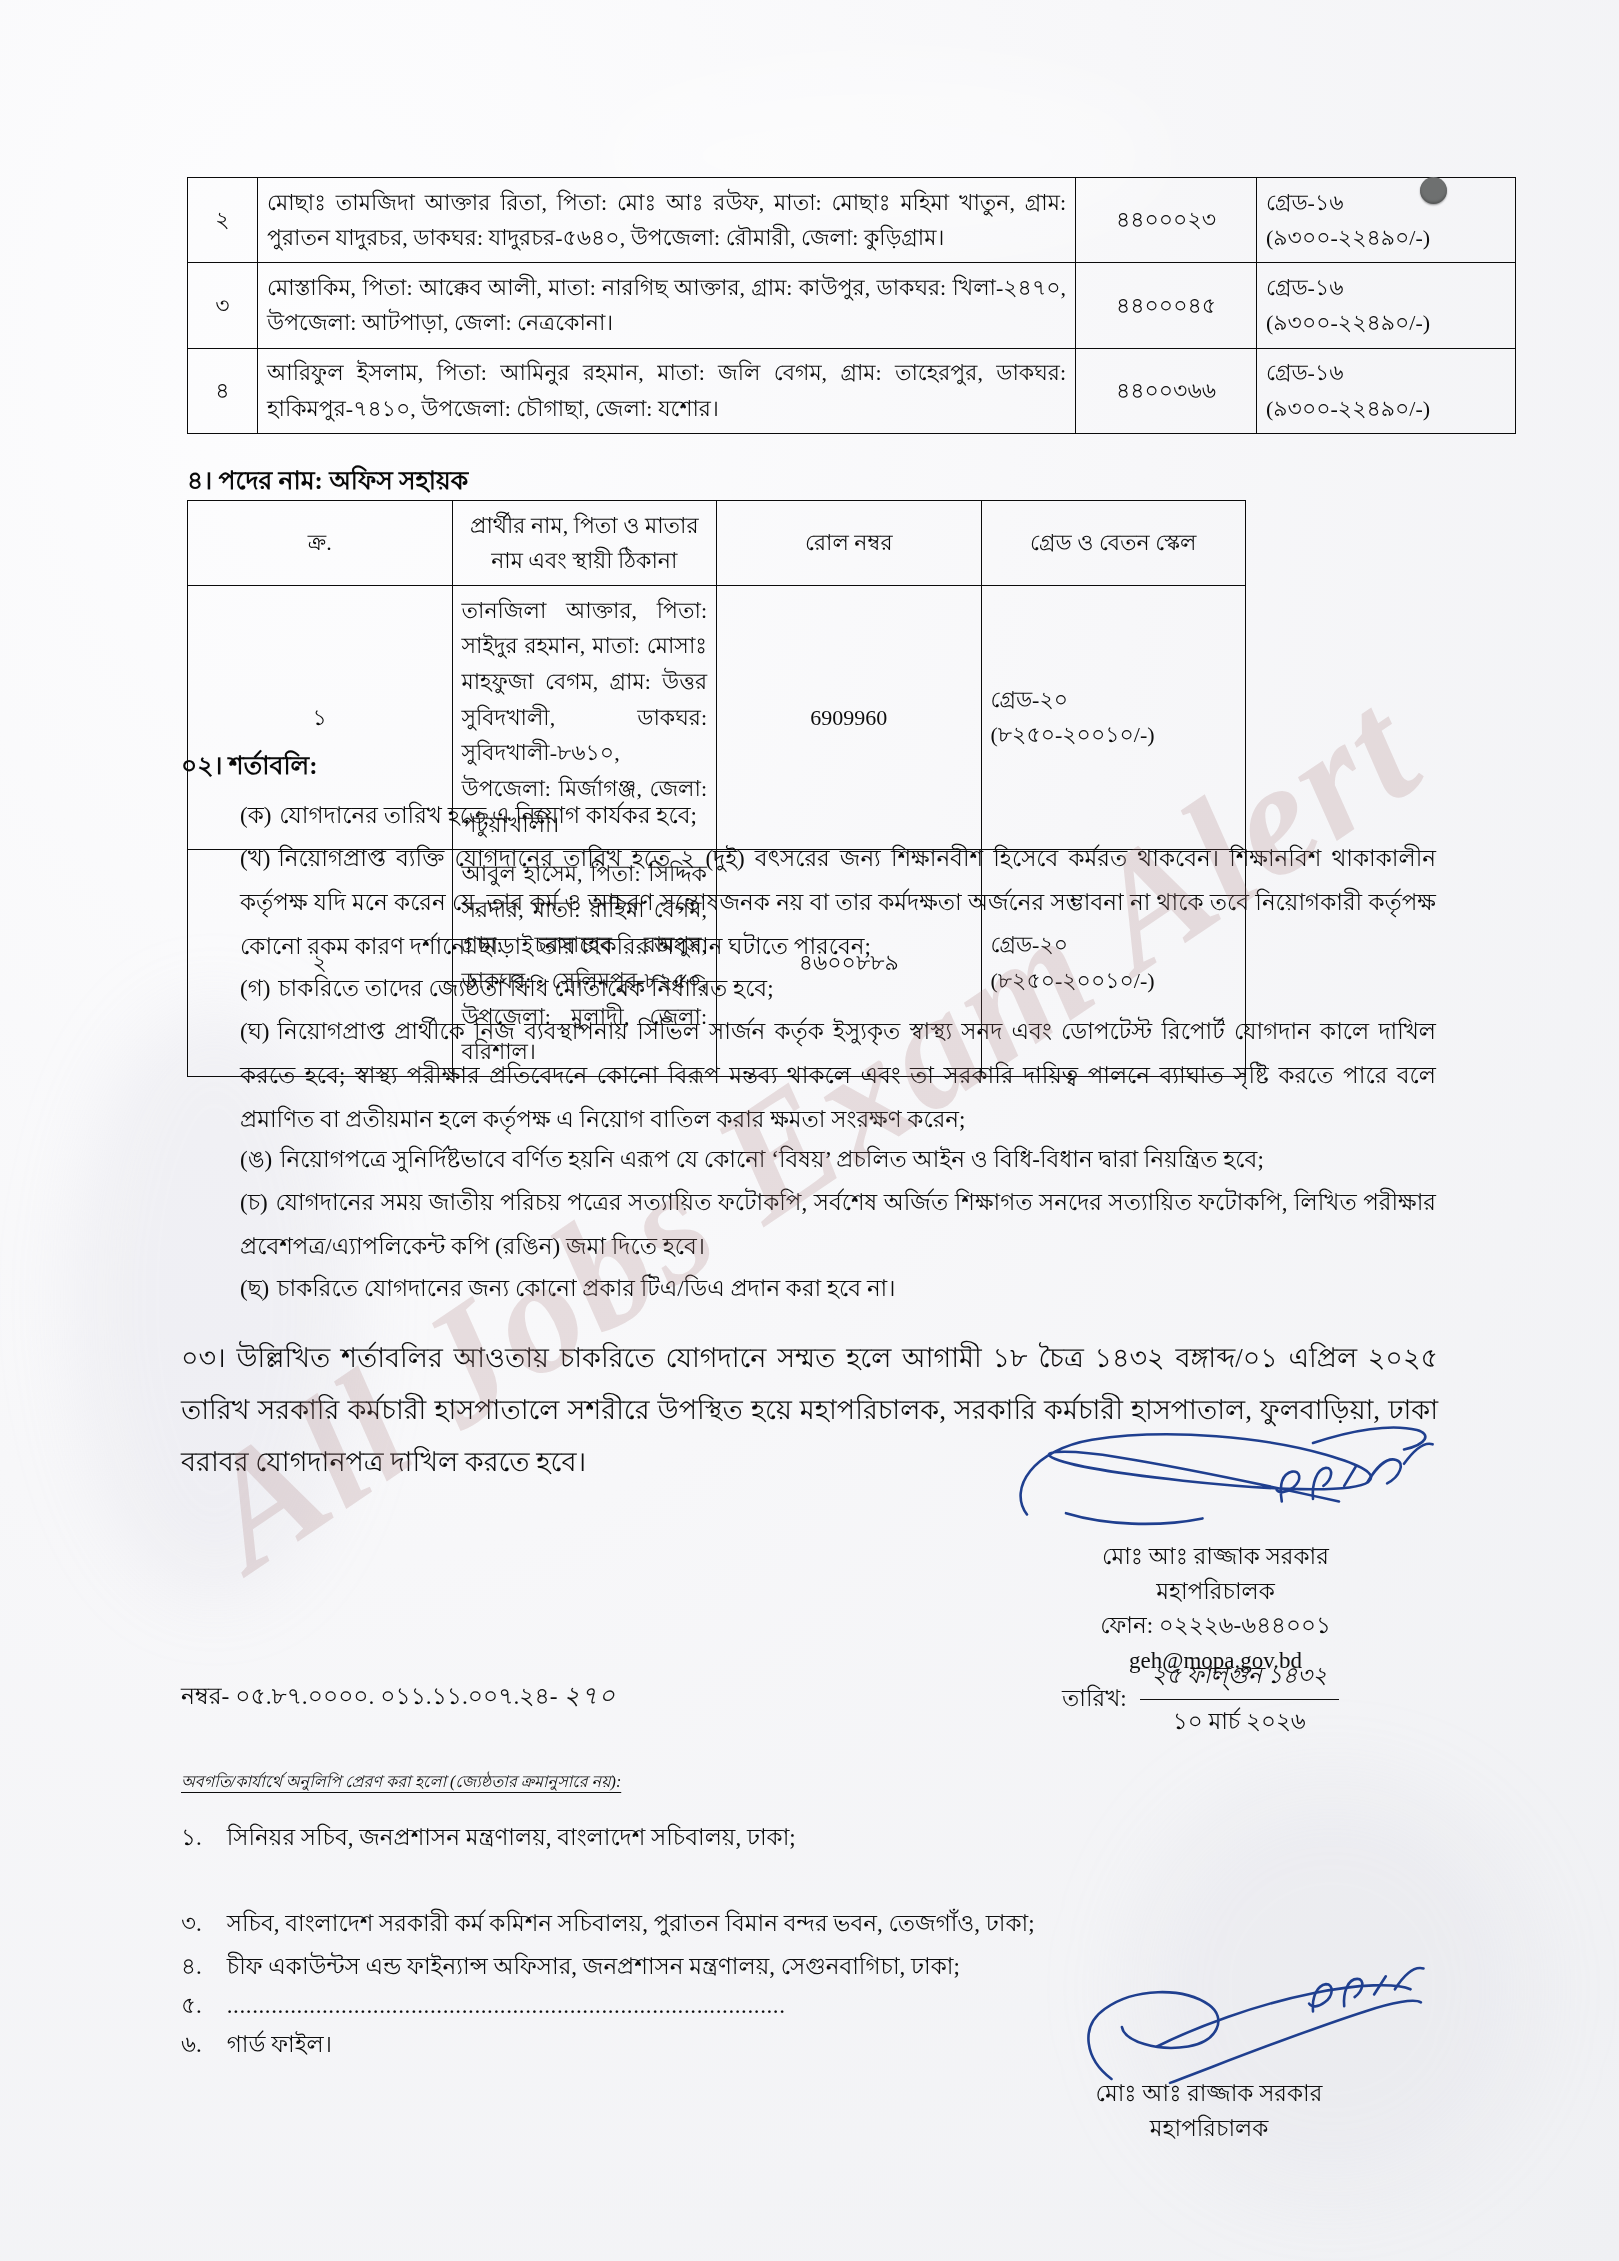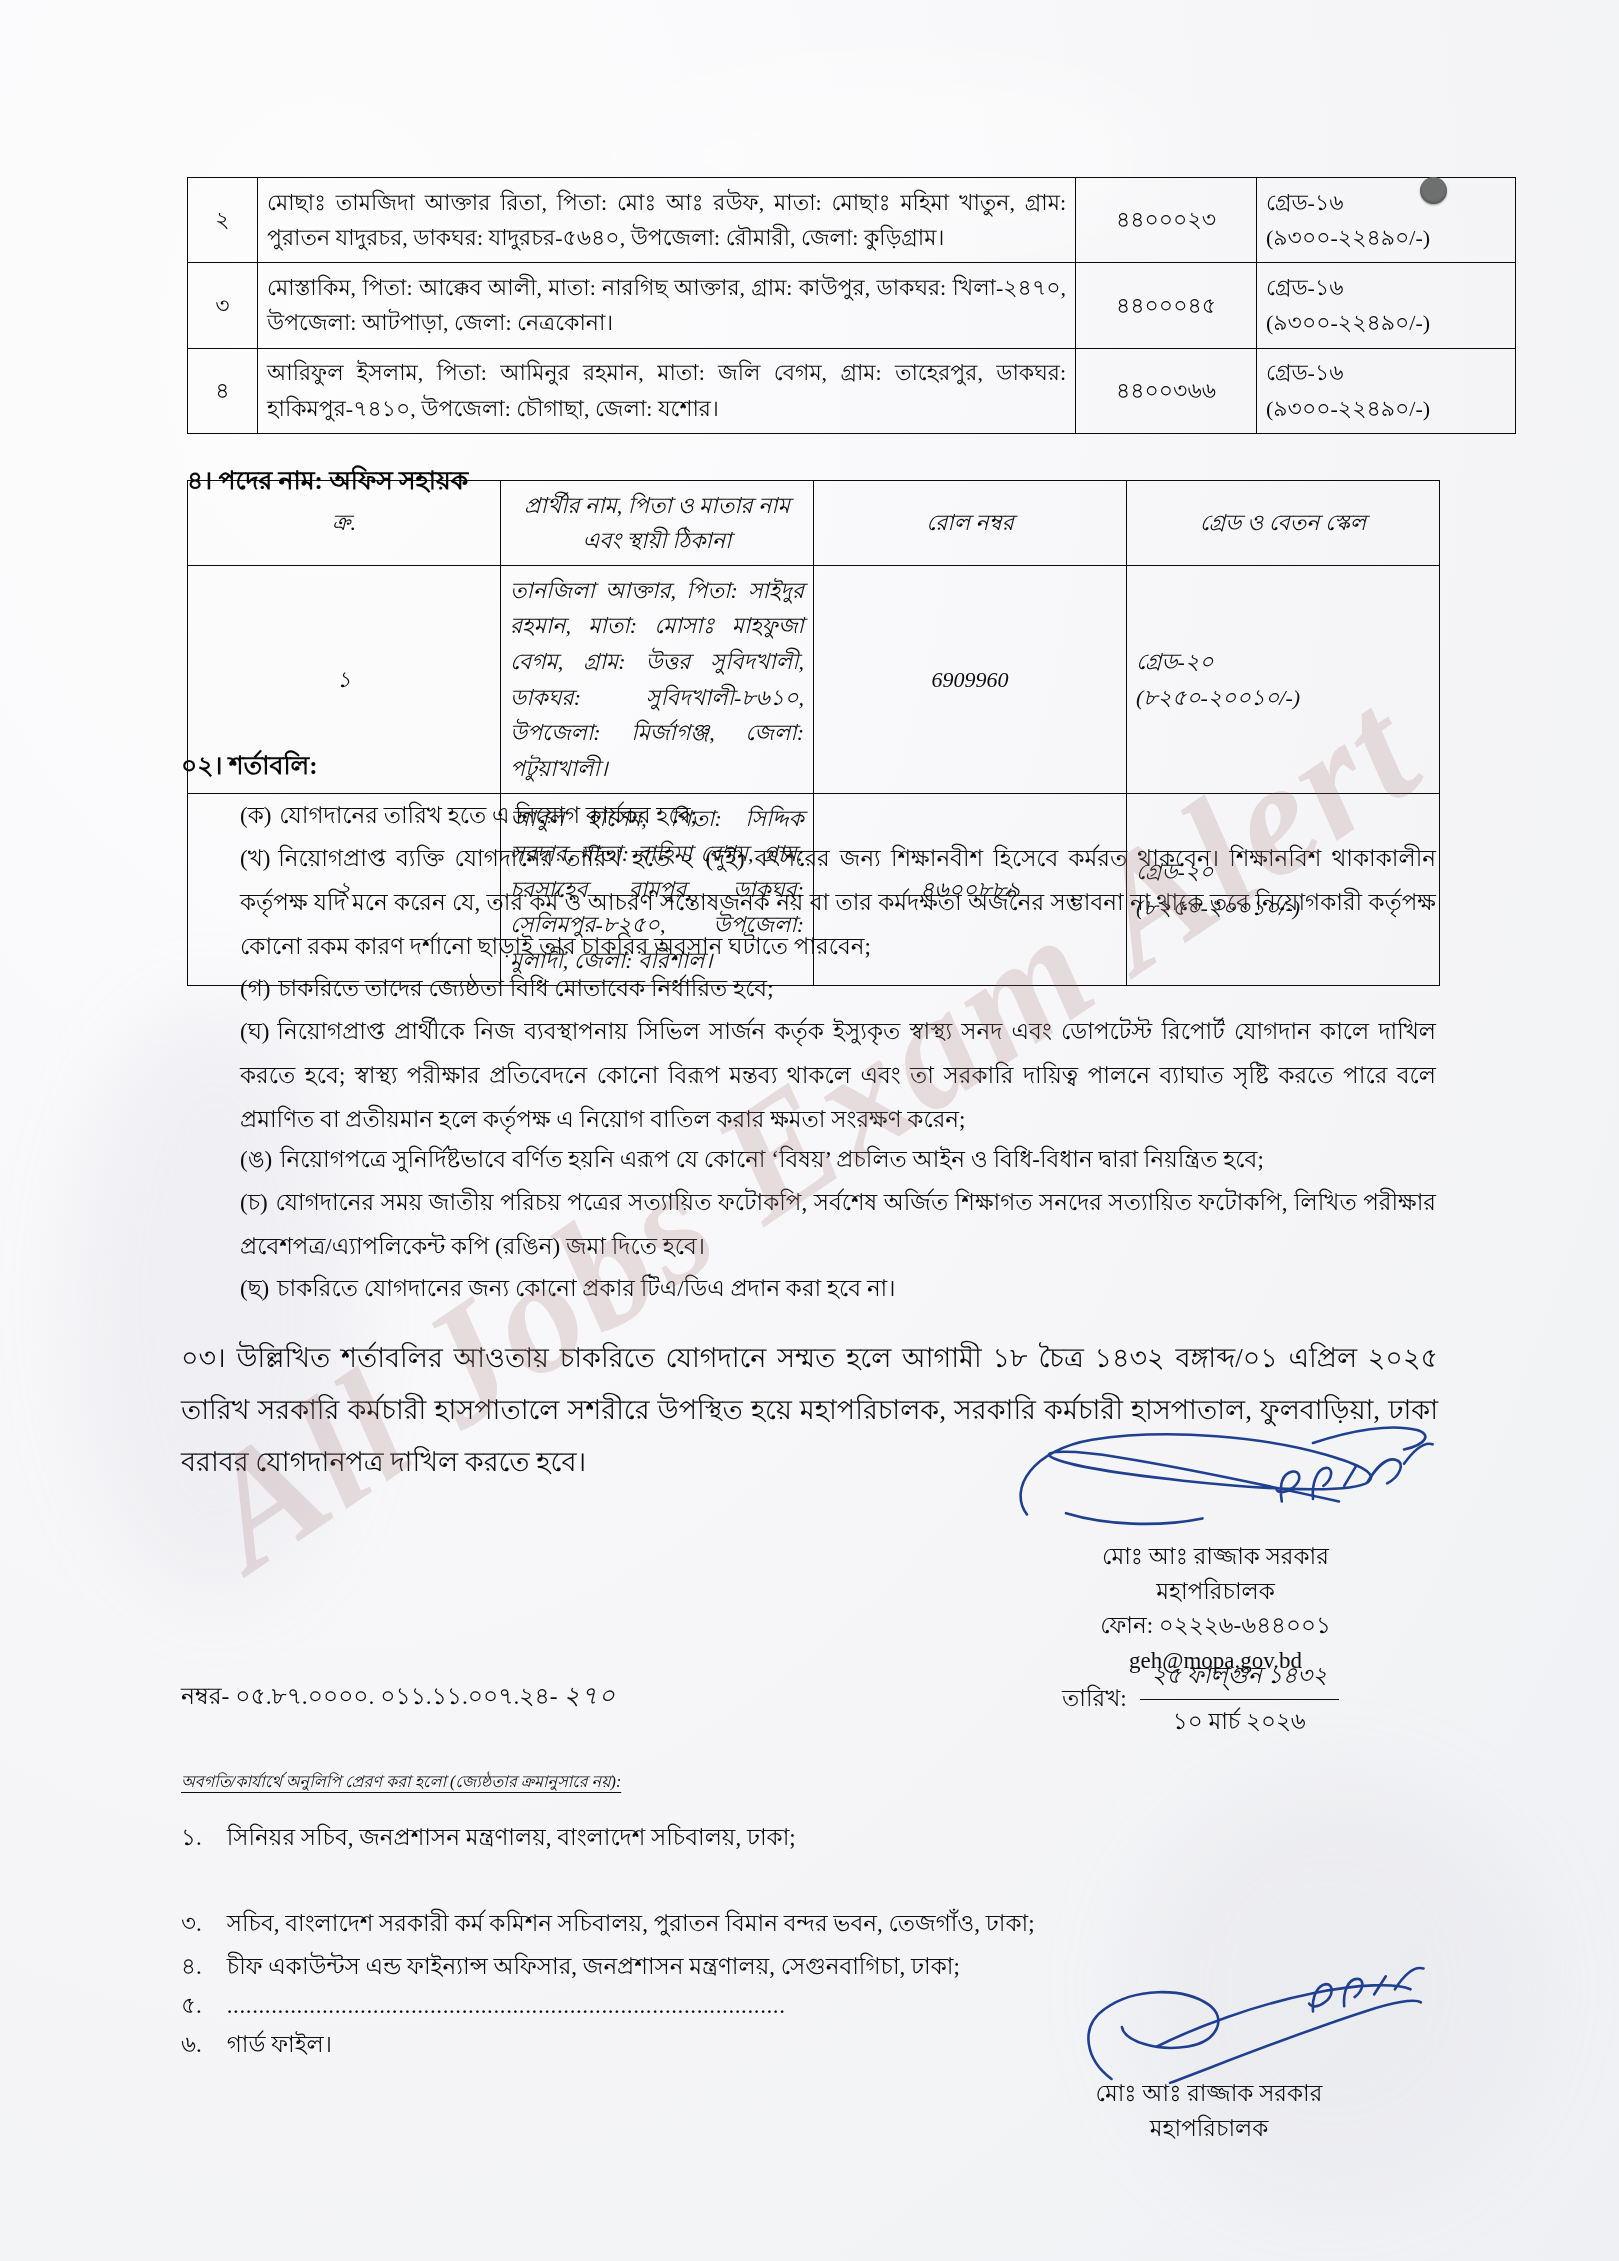--- a/index.html
+++ b/index.html
@@ -218,21 +218,21 @@
           <td class="grade bn">
             <div>গ্রেড-১৬</div>
             <div>(৯৩০০-২২৪৯০/-)</div>
           </td>
         </tr>
       </tbody>
     </table>
 
     <div class="post-heading bn" style="left:187px;top:461px;">৪। পদের নাম: অফিস সহায়ক</div>
 
-    <table class="roster" style="left:187px;top:480px;width:1253px;font-style:italic;">
+    <table class="roster" style="left:187px;top:500px;width:1059px;">
       <thead>
         <tr>
           <th class="hdr sl bn">ক্র.</th>
           <th class="hdr person bn">প্রার্থীর নাম, পিতা ও মাতার নাম এবং স্থায়ী ঠিকানা</th>
           <th class="hdr roll bn">রোল নম্বর</th>
           <th class="hdr grade bn">গ্রেড ও বেতন স্কেল</th>
         </tr>
       </thead>
       <tbody>
         <tr>

